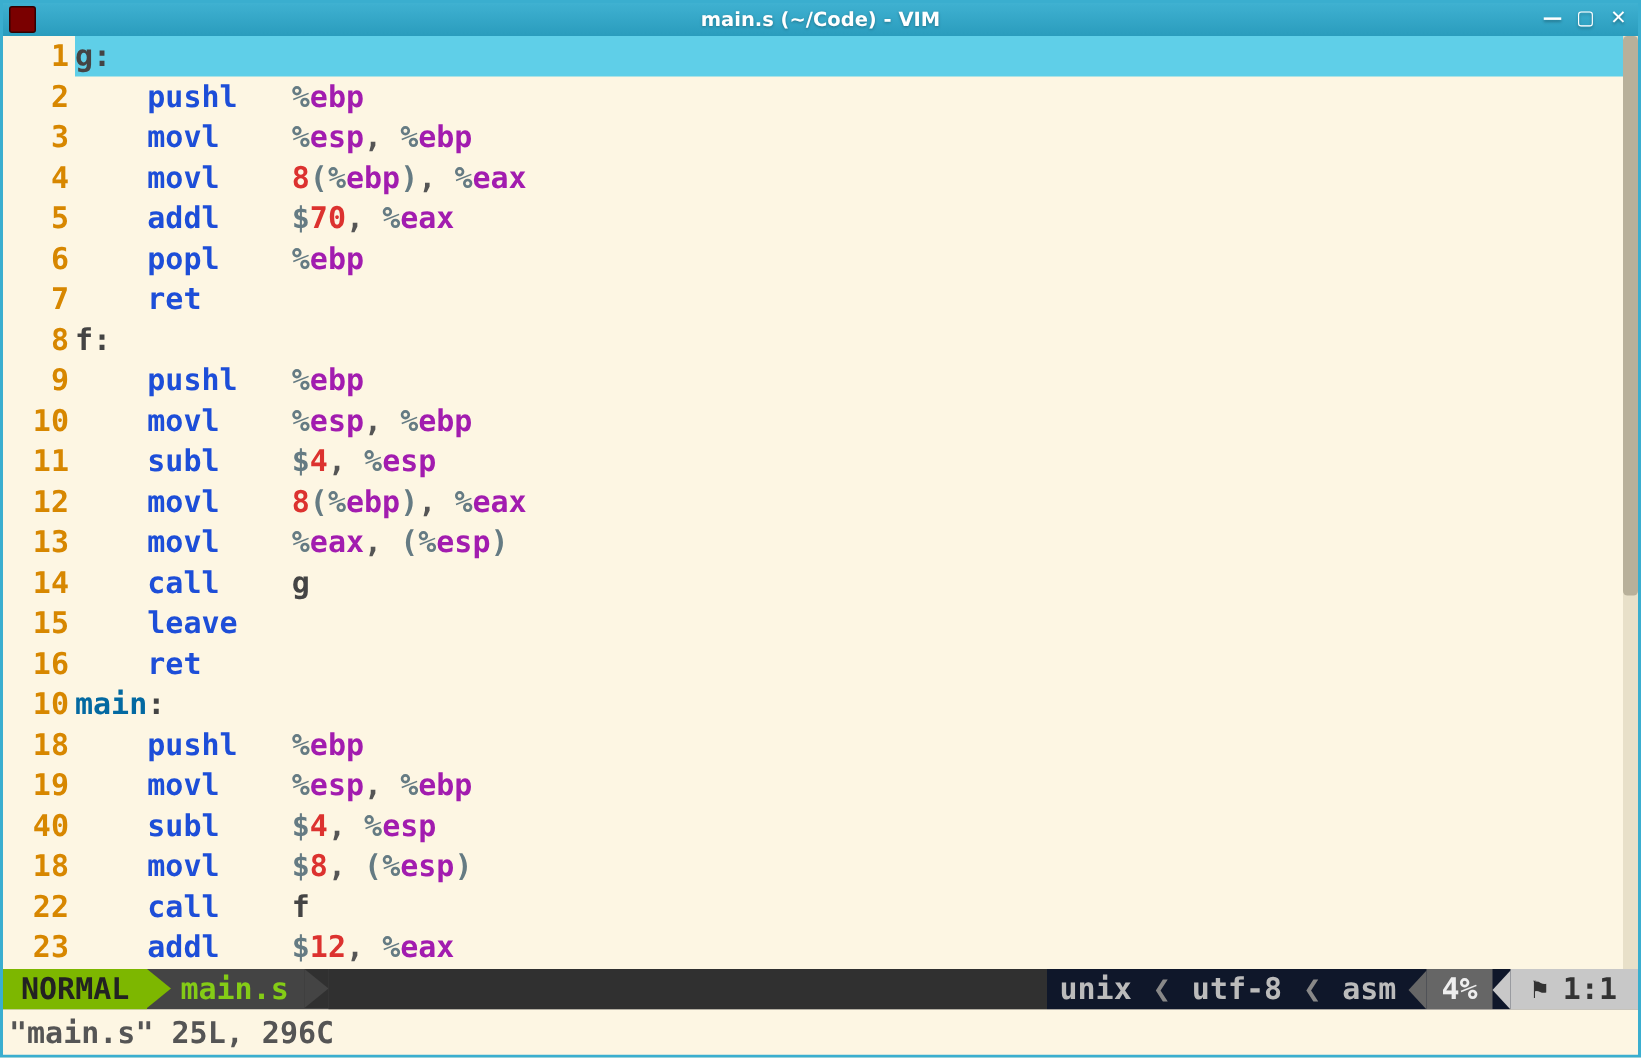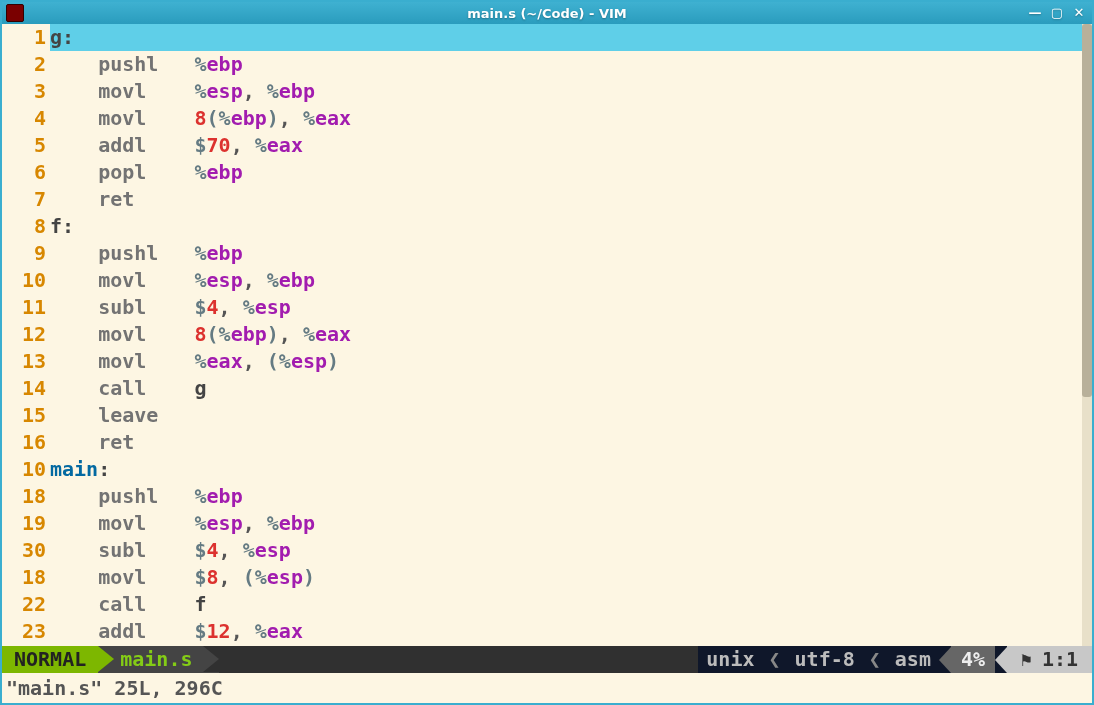--- a/index.html
+++ b/index.html
@@ -97,21 +97,21 @@
       line-height: 27px;
       white-space: pre;
       color: #3a3a3a;
       padding-right: 10px;
     }
     .line { height: 27px; }
     .cursor-line {
       background: #5fcfe8;
       color: #222;
     }
-    .tok-instr { color: #737373; }
+    .tok-instr { color: #1d4ed8; }
     .tok-reg { color: #a21caf; }
     .tok-num { color: #dc322f; }
     .tok-punct { color: #657b83; }
     .tok-label { color: #0369a1; }
     .tok-comma { color: #555; }
     .tok-plain { color: #444; }
     .statusline {
       height: 27px;
       background: #444444;
       display: flex;
@@ -199,21 +199,21 @@
         <div class="line">10</div>
         <div class="line">11</div>
         <div class="line">12</div>
         <div class="line">13</div>
         <div class="line">14</div>
         <div class="line">15</div>
         <div class="line">16</div>
         <div class="line">10</div>
         <div class="line">18</div>
         <div class="line">19</div>
-        <div class="line">30</div>
+        <div class="line">40</div>
         <div class="line">18</div>
         <div class="line">22</div>
         <div class="line">23</div>
       </div>
     <div class="code" id="code"><div class="line cursor-line"><span class="tok-plain">g</span><span class="tok-plain">:</span></div><div class="line">    <span class="tok-instr">pushl</span>   <span class="tok-punct">%</span><span class="tok-reg">ebp</span></div><div class="line">    <span class="tok-instr">movl</span>    <span class="tok-punct">%</span><span class="tok-reg">esp</span><span class="tok-comma">, </span><span class="tok-punct">%</span><span class="tok-reg">ebp</span></div><div class="line">    <span class="tok-instr">movl</span>    <span class="tok-num">8</span><span class="tok-punct">(</span><span class="tok-punct">%</span><span class="tok-reg">ebp</span><span class="tok-punct">)</span><span class="tok-comma">, </span><span class="tok-punct">%</span><span class="tok-reg">eax</span></div><div class="line">    <span class="tok-instr">addl</span>    <span class="tok-punct">$</span><span class="tok-num">70</span><span class="tok-comma">, </span><span class="tok-punct">%</span><span class="tok-reg">eax</span></div><div class="line">    <span class="tok-instr">popl</span>    <span class="tok-punct">%</span><span class="tok-reg">ebp</span></div><div class="line">    <span class="tok-instr">ret</span></div><div class="line"><span class="tok-plain">f</span><span class="tok-plain">:</span></div><div class="line">    <span class="tok-instr">pushl</span>   <span class="tok-punct">%</span><span class="tok-reg">ebp</span></div><div class="line">    <span class="tok-instr">movl</span>    <span class="tok-punct">%</span><span class="tok-reg">esp</span><span class="tok-comma">, </span><span class="tok-punct">%</span><span class="tok-reg">ebp</span></div><div class="line">    <span class="tok-instr">subl</span>    <span class="tok-punct">$</span><span class="tok-num">4</span><span class="tok-comma">, </span><span class="tok-punct">%</span><span class="tok-reg">esp</span></div><div class="line">    <span class="tok-instr">movl</span>    <span class="tok-num">8</span><span class="tok-punct">(</span><span class="tok-punct">%</span><span class="tok-reg">ebp</span><span class="tok-punct">)</span><span class="tok-comma">, </span><span class="tok-punct">%</span><span class="tok-reg">eax</span></div><div class="line">    <span class="tok-instr">movl</span>    <span class="tok-punct">%</span><span class="tok-reg">eax</span><span class="tok-comma">, </span><span class="tok-punct">(</span><span class="tok-punct">%</span><span class="tok-reg">esp</span><span class="tok-punct">)</span></div><div class="line">    <span class="tok-instr">call</span>    <span class="tok-plain">g</span></div><div class="line">    <span class="tok-instr">leave</span></div><div class="line">    <span class="tok-instr">ret</span></div><div class="line"><span class="tok-label">main</span><span class="tok-plain">:</span></div><div class="line">    <span class="tok-instr">pushl</span>   <span class="tok-punct">%</span><span class="tok-reg">ebp</span></div><div class="line">    <span class="tok-instr">movl</span>    <span class="tok-punct">%</span><span class="tok-reg">esp</span><span class="tok-comma">, </span><span class="tok-punct">%</span><span class="tok-reg">ebp</span></div><div class="line">    <span class="tok-instr">subl</span>    <span class="tok-punct">$</span><span class="tok-num">4</span><span class="tok-comma">, </span><span class="tok-punct">%</span><span class="tok-reg">esp</span></div><div class="line">    <span class="tok-instr">movl</span>    <span class="tok-punct">$</span><span class="tok-num">8</span><span class="tok-comma">, </span><span class="tok-punct">(</span><span class="tok-punct">%</span><span class="tok-reg">esp</span><span class="tok-punct">)</span></div><div class="line">    <span class="tok-instr">call</span>    <span class="tok-plain">f</span></div><div class="line">    <span class="tok-instr">addl</span>    <span class="tok-punct">$</span><span class="tok-num">12</span><span class="tok-comma">, </span><span class="tok-punct">%</span><span class="tok-reg">eax</span></div></div>
     <div class="scrollbar">
       <div class="thumb"></div>
     </div>
   </div>
 

